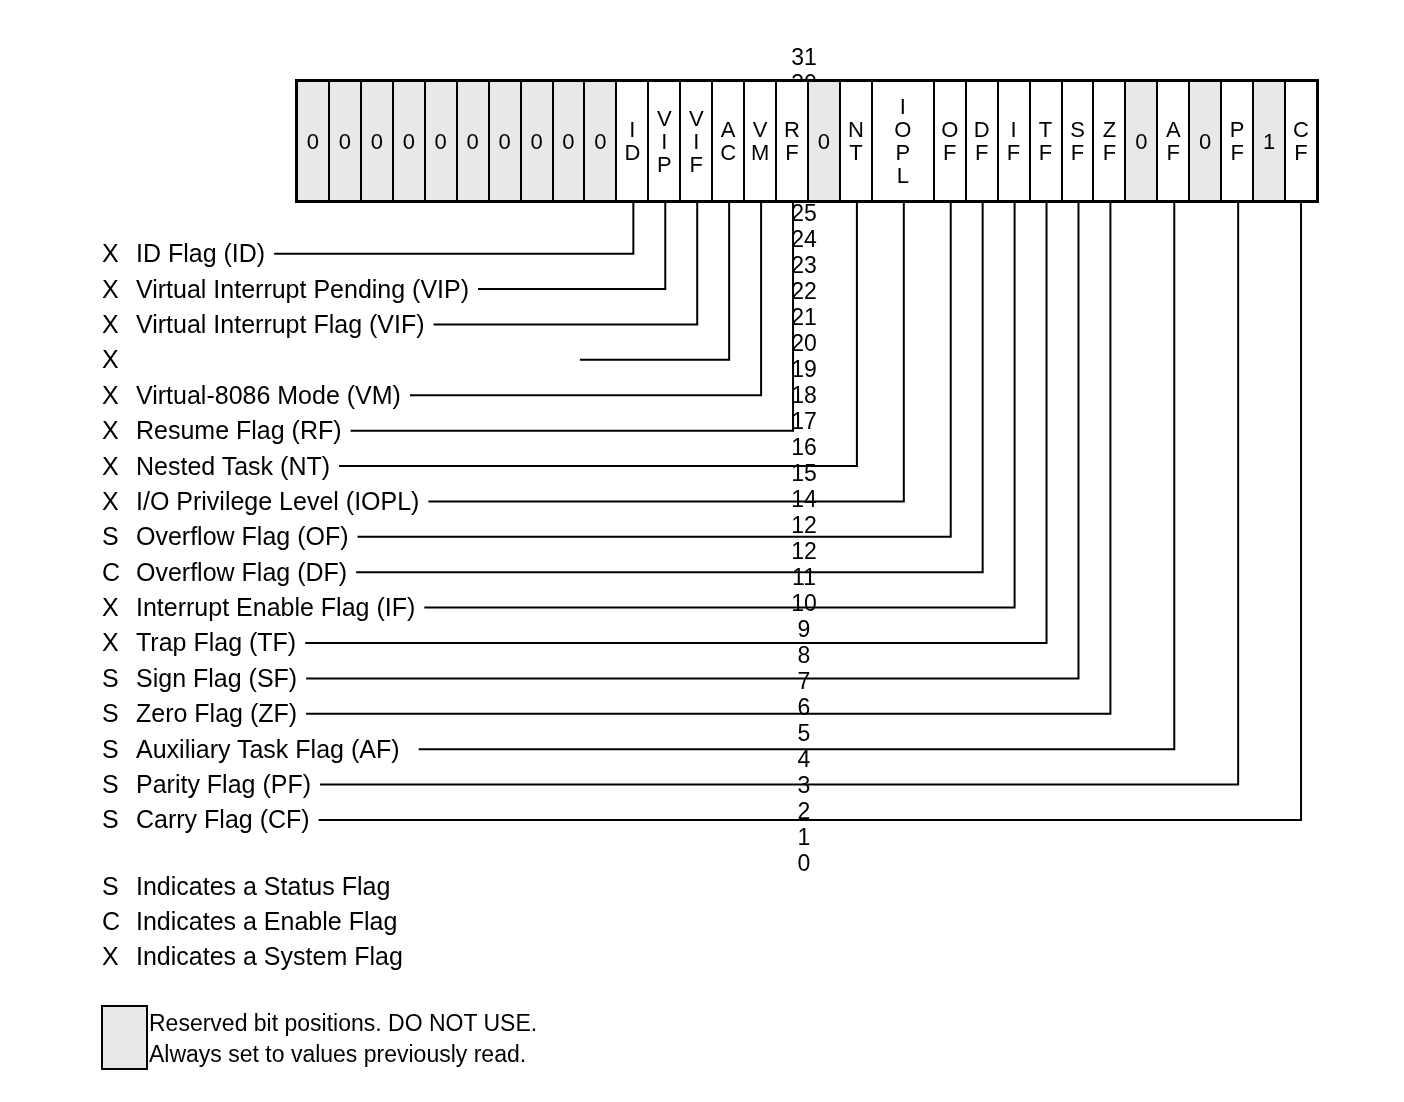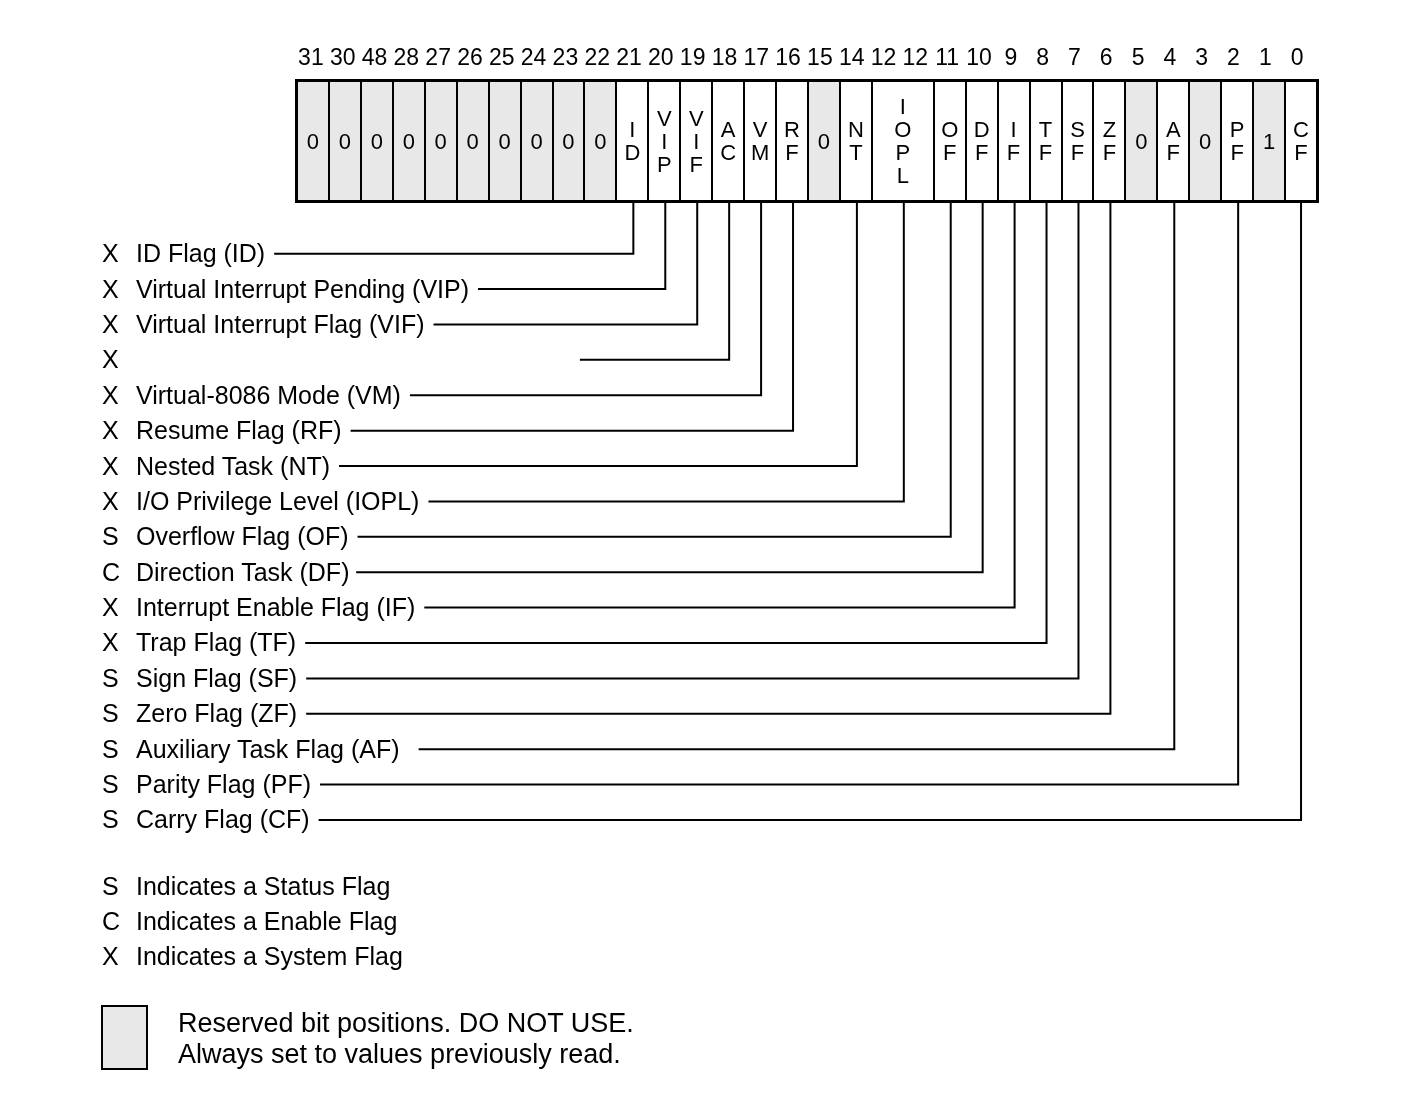--- a/index.html
+++ b/index.html
@@ -1,20 +1,20 @@
 <!DOCTYPE html>
 <html><head>
 <meta charset="utf-8">
 <style>
   html, body { margin: 0; padding: 0; background: #fff; }
   body { font-family: "Liberation Sans", sans-serif; color: #000; }
 
   #canvas { position: relative; width: 1404px; height: 1102px; background: #fff; overflow: hidden; }
 
-  #bitnums { position: absolute; left: 295px; top: 44px; width: 1018px; height: 26px; display: flex; }
+  #bitnums { position: absolute; left: 295px; top: 44px; width: 1018px; height: 26px; display: flex; flex-direction: column; }
   .bitnum { flex: 1 1 0; text-align: center; font-size: 23px; line-height: 26px; }
 
   #register { position: absolute; left: 295px; top: 79px; width: 1018px; height: 118px;
               border: 3px solid #000; display: flex; background: #fff; }
   .cell { flex: 1 1 0; display: flex; flex-direction: column; align-items: center; justify-content: center;
           font-size: 22px; line-height: 23px; border-right: 2px solid #000; min-width: 0; }
   .cell:last-child { border-right: 0; }
   .cell.span2 { flex: 2 2 0; }
   .cell.reserved { background: #e8e8e8; }
 
@@ -22,21 +22,21 @@
 
   #flag-labels { position: absolute; left: 102px; top: 236px; }
   .lblrow { height: 35.4px; display: flex; align-items: center; font-size: 25px; }
   .lblrow .type { width: 34px; flex: none; }
 
   #legend { position: absolute; left: 102px; top: 869px; }
   #legend .lblrow { height: 35px; }
 
   #swatch { position: absolute; left: 101px; top: 1005px; width: 43px; height: 61px;
             border: 2px solid #000; background: #e8e8e8; }
-  #note { position: absolute; left: 178px; top: 1008px; font-size: 27px; line-height: 31px; }
+  #note { position: absolute; left: 149px; top: 1008px; font-size: 23px; line-height: 31px; }
 </style>
 </head>
 <body>
 
 <div id="canvas">
   <div id="bitnums">
       <span class="bitnum">31</span>
       <span class="bitnum">30</span>
       <span class="bitnum">48</span>
       <span class="bitnum">28</span>
@@ -207,21 +207,21 @@
       <div class="lblrow">
         <span class="type">X</span>
         <span class="txt">I/O Privilege Level (IOPL)</span>
       </div>
       <div class="lblrow">
         <span class="type">S</span>
         <span class="txt">Overflow Flag (OF)</span>
       </div>
       <div class="lblrow">
         <span class="type">C</span>
-        <span class="txt">Direction Task (DF)</span>
+        <span class="txt">Overflow Flag (DF)</span>
       </div>
       <div class="lblrow">
         <span class="type">X</span>
         <span class="txt">Interrupt Enable Flag (IF)</span>
       </div>
       <div class="lblrow">
         <span class="type">X</span>
         <span class="txt">Trap Flag (TF)</span>
       </div>
       <div class="lblrow">

